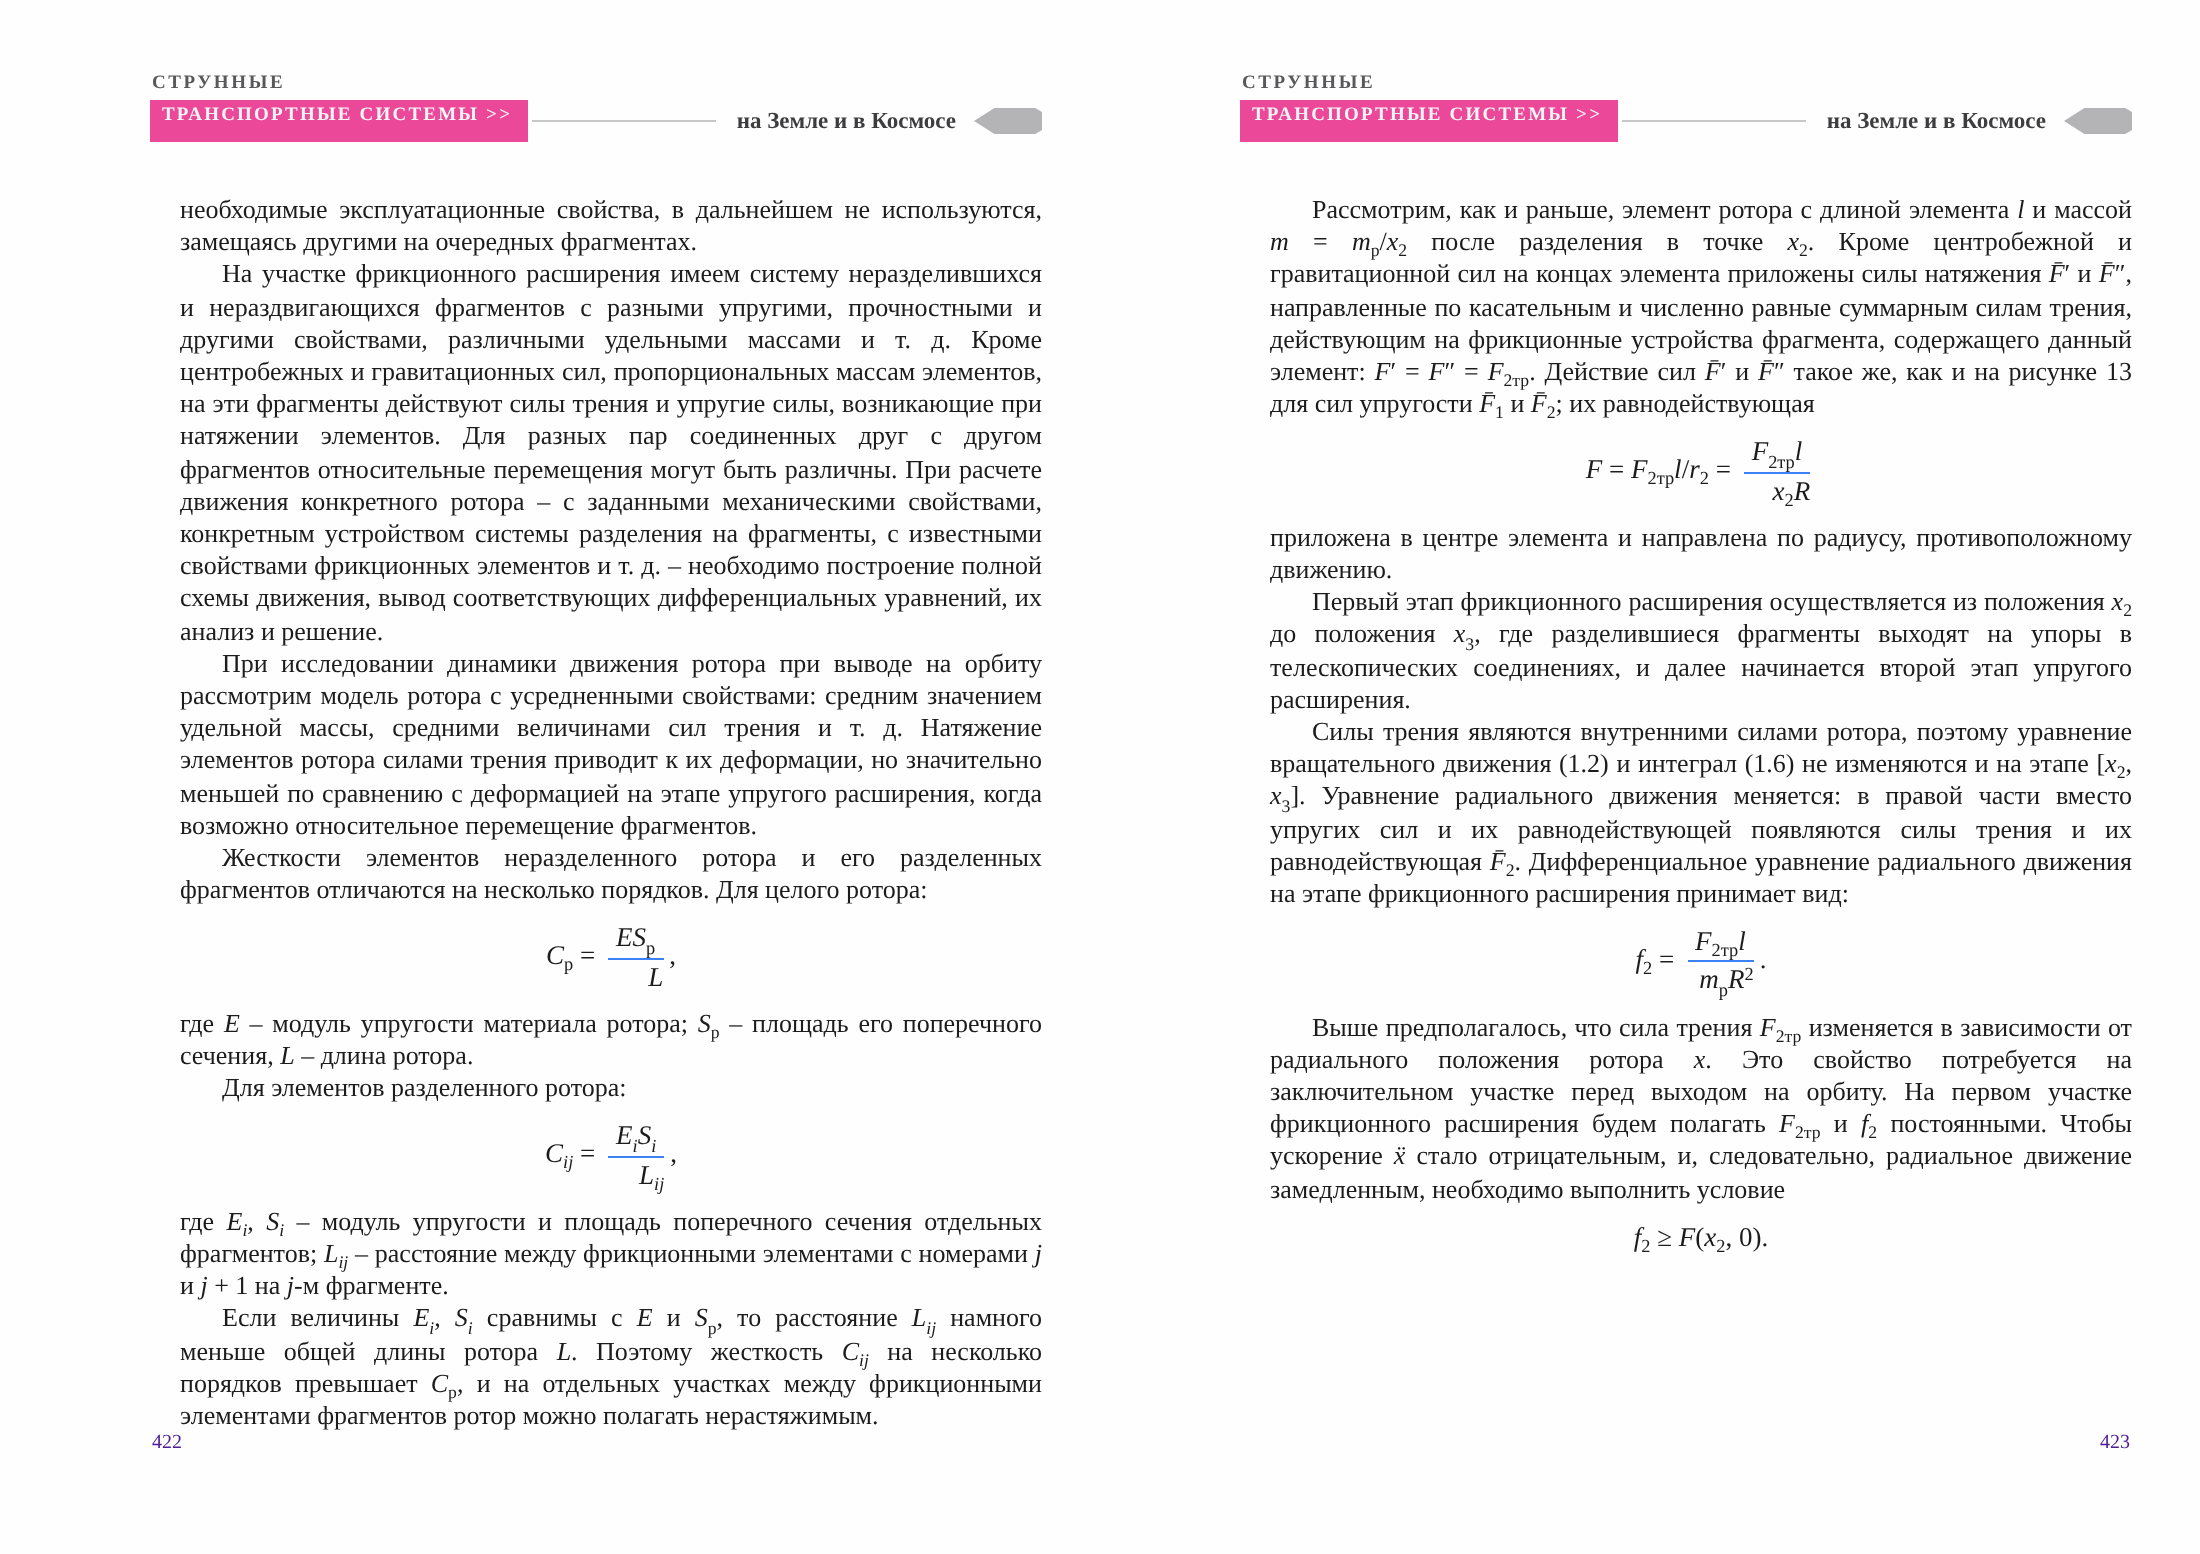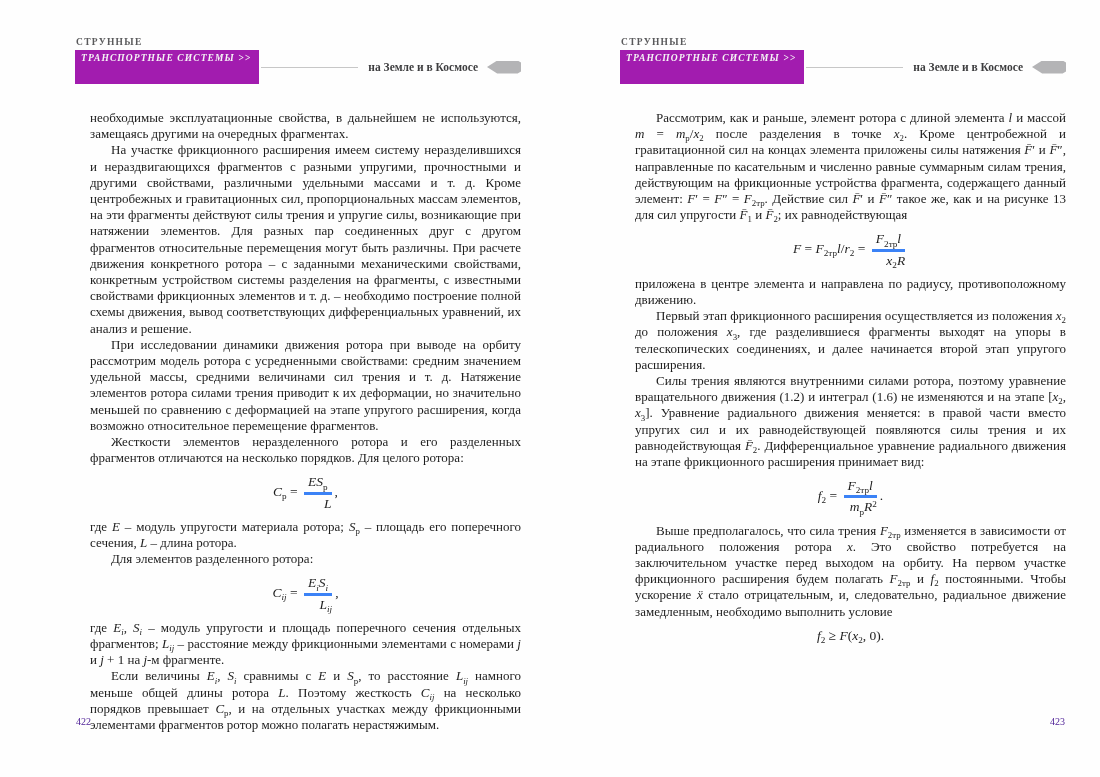--- a/index.html
+++ b/index.html
@@ -12,43 +12,43 @@
   #right-page{left:620px;}
 
   
   .page-header{margin-top:37px;}
   .brand-top{
     font-weight:bold;font-size:9.5px;letter-spacing:1.3px;color:#59595b;
     margin:0 0 3px 1px;
   }
   .brand-row{display:flex;align-items:center;}
   .brand-box{
-    background:#a21caf;color:#f5f5f5;font-weight:bold;font-size:9.5px;
-    letter-spacing:1.1px;padding:3px 8px 21px 6px;white-space:nowrap;font-style:italic;
+    background:#ec4899;color:#f5f5f5;font-weight:bold;font-size:9.5px;
+    letter-spacing:1.1px;padding:3px 8px 8px 6px;white-space:nowrap;
   }
   .header-line{flex:1;height:1px;background:#c7c7c7;margin:0 10px 0 2px;}
   .tagline{font-weight:bold;font-size:11.5px;color:#3d3d3f;white-space:nowrap;text-align:right;}
   .tag-arrow{
     width:34px;height:13px;background:#b4b4b6;margin-left:9px;flex:none;
     clip-path:polygon(0 50%,30% 0,90% 0,100% 15%,100% 85%,90% 100%,30% 100%);
   }
 
   
   .page-body{margin-top:26px;font-size:13px;line-height:16.2px;text-align:justify;margin-left:15px;}
   .page-body p{margin:0;}
   p.indent{text-indent:21px;}
   i{font-style:italic;}
   sub,sup{font-size:68%;line-height:0;position:relative;vertical-align:baseline;}
   sub{top:0.35em;}
   sup{top:-0.45em;}
 
   
   .formula{text-align:center;margin:8px 0 7px;font-size:13.5px;line-height:1.2;}
   .frac{display:inline-block;vertical-align:middle;text-align:center;margin:0 3px;}
-  .frac .num{display:block;border-bottom:3px solid #3b82f6;padding:0 4px 1px;}
+  .frac .num{display:block;border-bottom:1px solid #3b82f6;padding:0 4px 1px;}
   .frac .den{display:block;padding-top:1px;text-align:right;}
   .eq{position:relative;text-align:center;margin:10px 0 6px;font-size:13.5px;}
   .eq-num{position:absolute;right:0;top:1px;font-size:13px;}
 
   .pagenum{position:absolute;top:716px;font-size:10px;color:#4c1d95;}
   #left-page .pagenum{left:1px;}
   #right-page .pagenum{right:1px;}
 </style>
 </head>
 <body>

